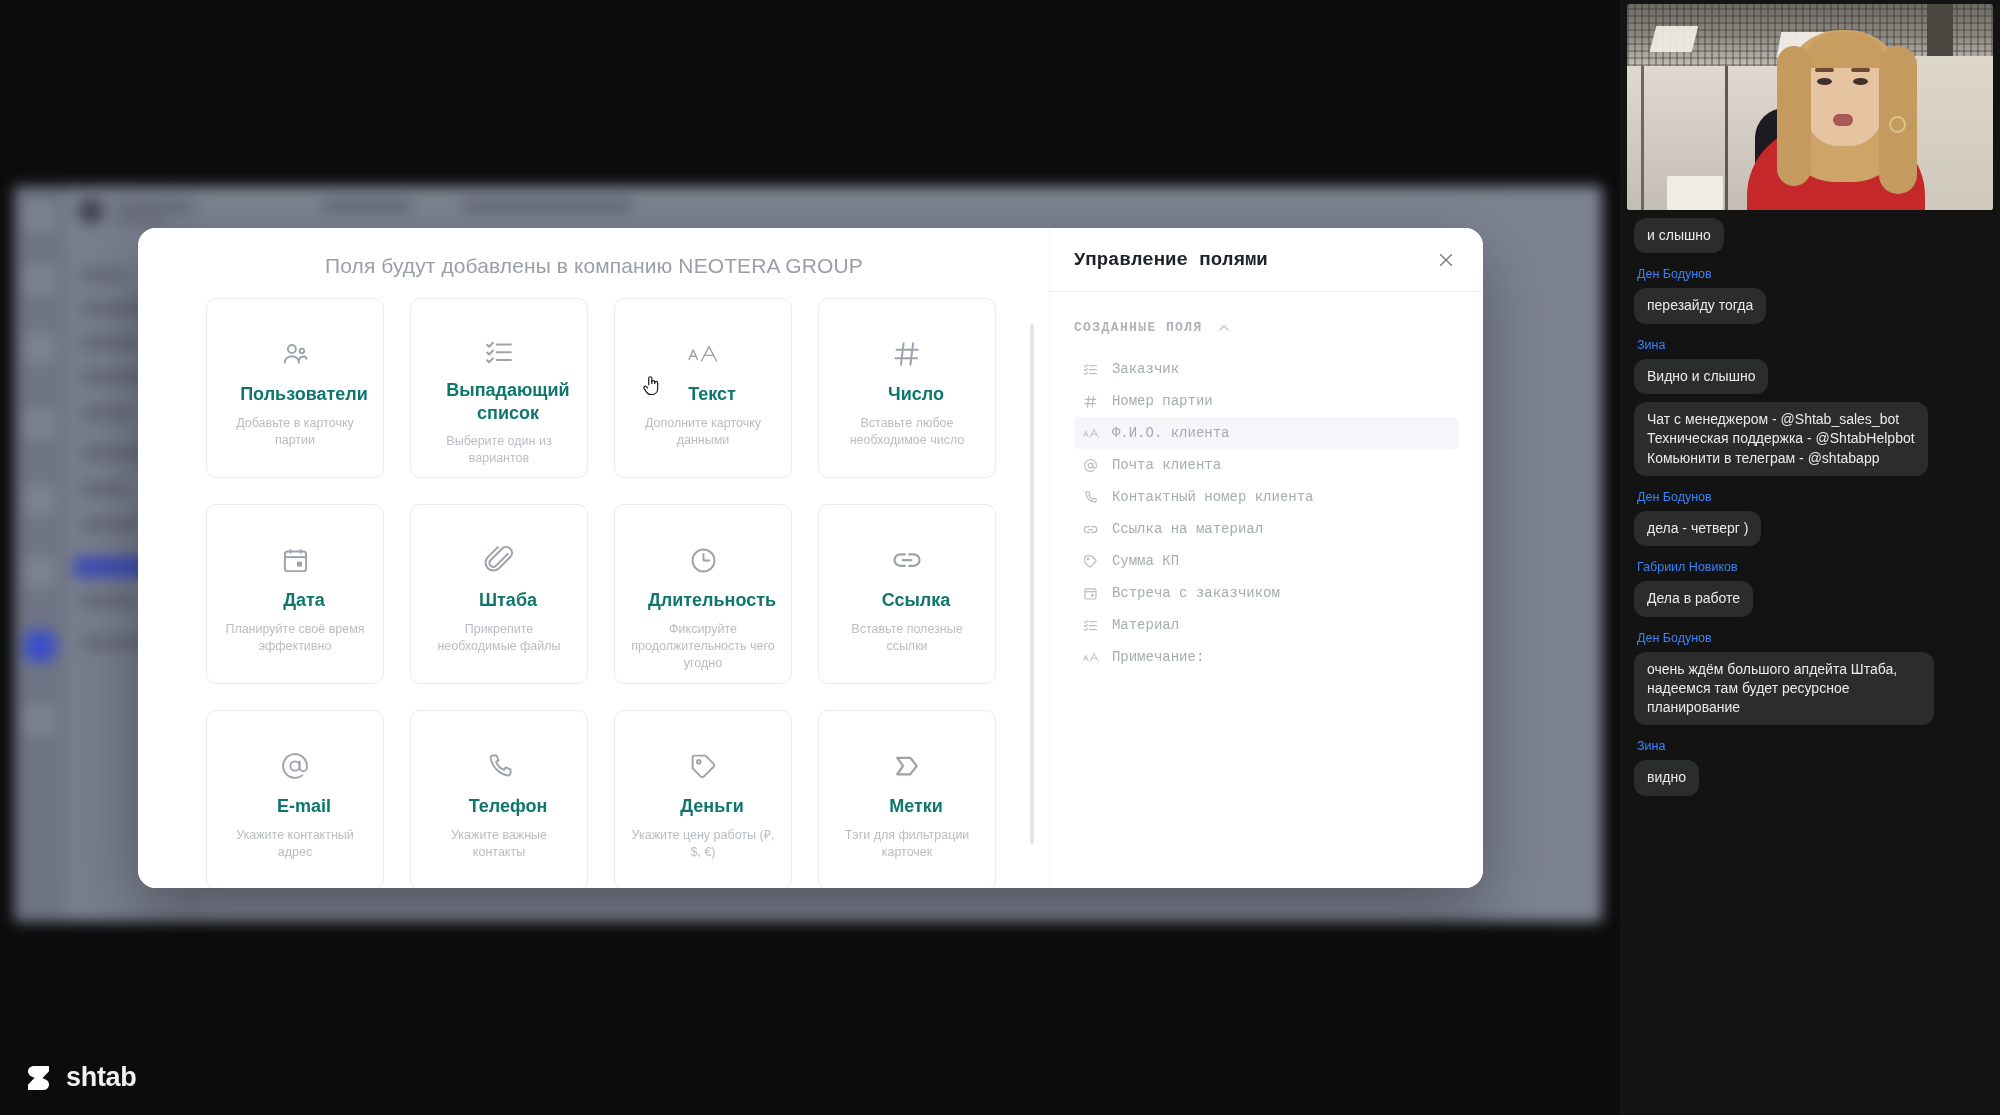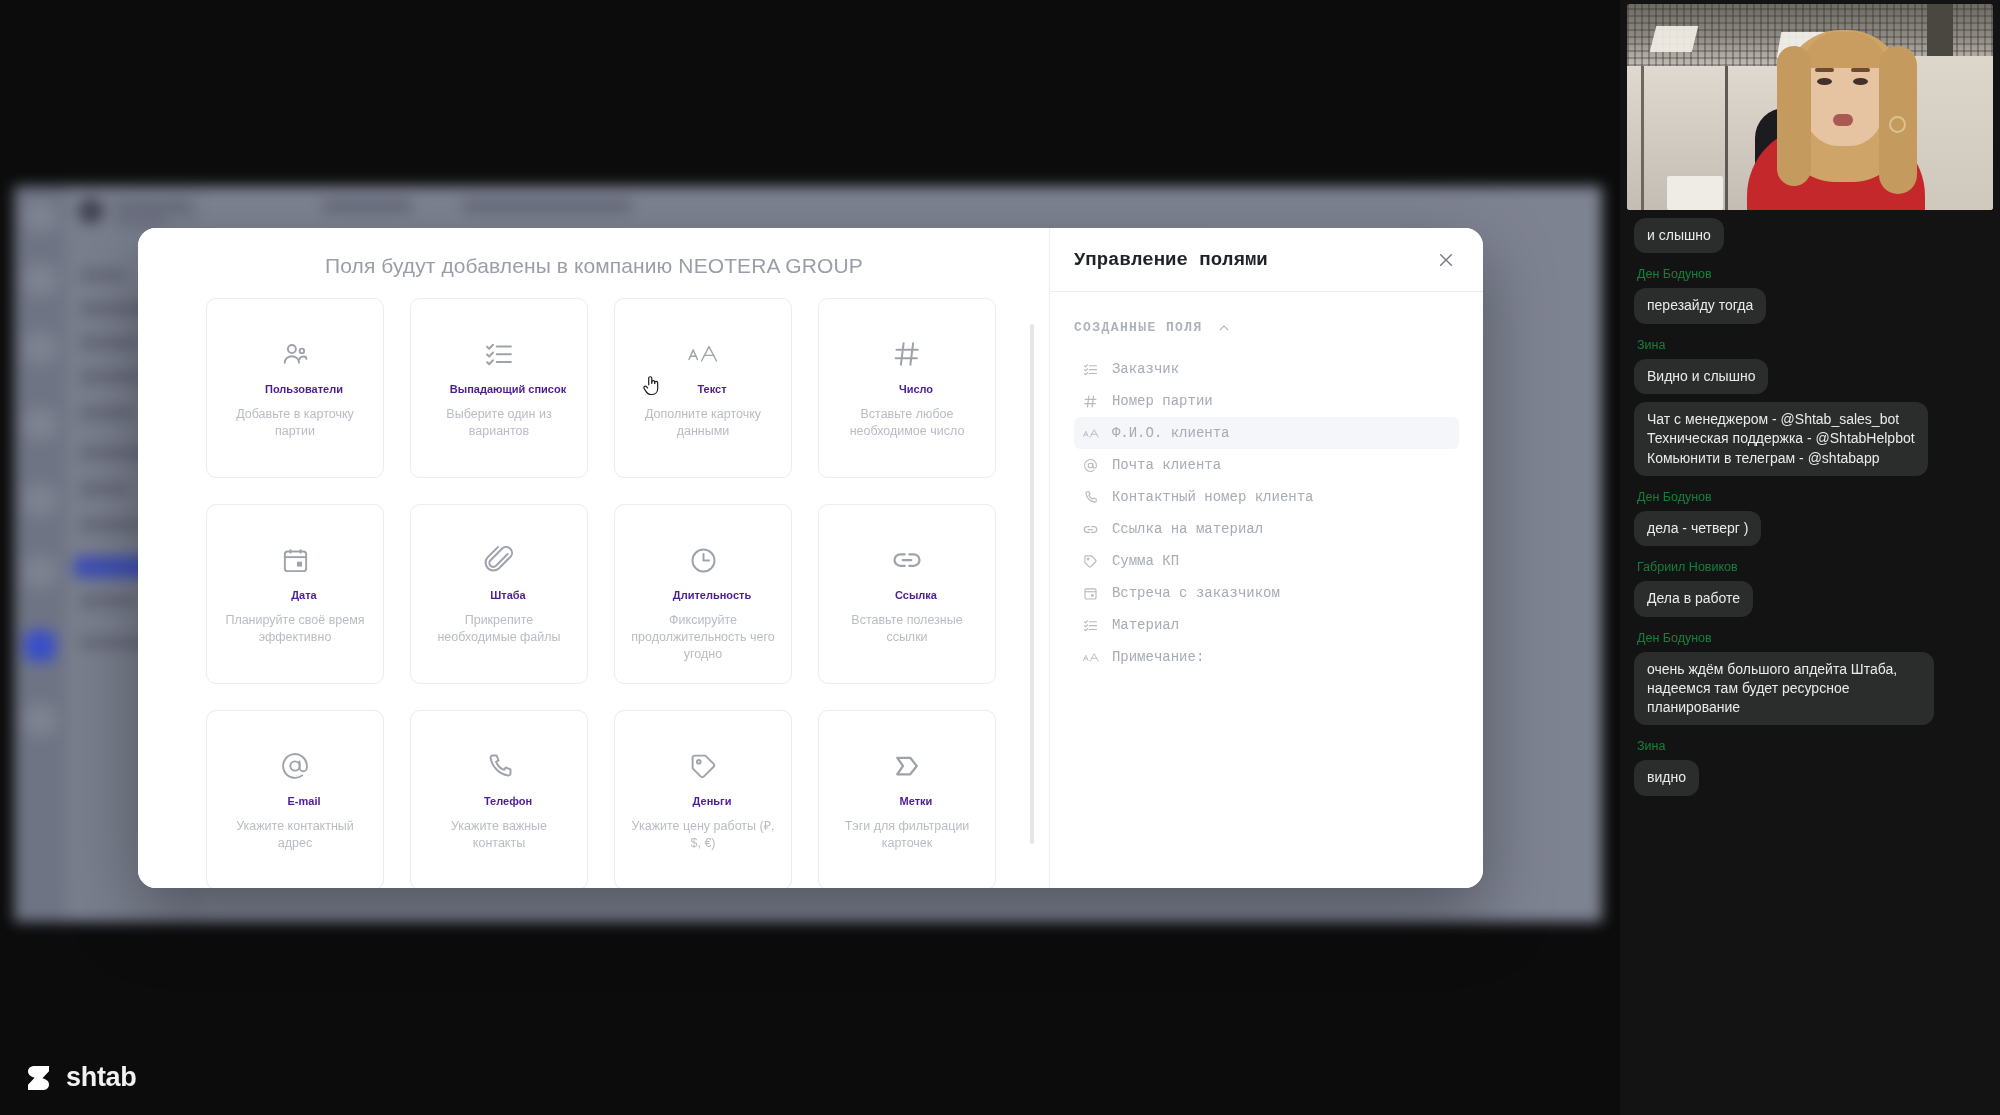--- a/index.html
+++ b/index.html
@@ -45,21 +45,21 @@
     position: absolute; top: 70px; left: 0; right: 0; bottom: 0;
     padding: 0 68px 0 68px; overflow: hidden;
   }
   #cards-grid { display: grid; grid-template-columns: repeat(4, 178px); gap: 26px 26px; }
   .card {
     height: 180px; border: 1px solid #ececef; border-radius: 10px; background: #fff;
     display: flex; flex-direction: column; align-items: center; justify-content: flex-start;
     padding: 38px 14px 10px 14px; text-align: center;
   }
   .card .ico { height: 34px; margin-bottom: 12px; color: #9ea2ab; display: flex; align-items: center; justify-content: center; }
-  .card .ttl { font-size: 11px; font-weight: 700; color: #4c1d95; line-height: 1.25; margin-bottom: 9px; padding-left: 18px; }
+  .card .ttl { font-size: 18px; font-weight: 700; color: #0f766e; line-height: 1.25; margin-bottom: 9px; padding-left: 18px; }
   .card .sub { font-size: 12.5px; color: #b9bcc4; line-height: 1.38; }
   #left-scrollbar {
     position: absolute; right: 16px; top: 96px; width: 4px; height: 520px;
     background: #e4e5e9; border-radius: 3px;
   }
   
   #pane-divider { position: absolute; right: 0; top: 0; width: 1px; height: 100%; background: #efeff2; }
 
   
   #right-pane { position: relative; width: 455px; height: 100%; background: #fff; font-family: Liberation Mono, monospace; }
@@ -84,21 +84,21 @@
   }
   .field-row.highlight { background: #f4f6fa; }
   .field-row .ficon { width: 18px; display: flex; align-items: center; justify-content: center; color: #b6bac2; }
   .field-row .flabel { font-size: 14px; color: #a7abb4; }
 
   
   #chat { position: absolute; right: 0; top: 0; width: 380px; height: 1115px; background: #131313; }
   #video { position: absolute; left: 7px; top: 4px; width: 366px; height: 206px; border-radius: 3px; overflow: hidden; background: #15161a; }
   .vid-layer { position: absolute; inset: 0; }
   #chat-list { position: absolute; left: 0; top: 218px; right: 0; bottom: 90px; padding: 0 10px; }
-  .c-author { font-size: 12.5px; color: #15803d; margin: 14px 0 7px 7px; }
+  .c-author { font-size: 12.5px; color: #3b82f6; margin: 14px 0 7px 7px; }
   .c-bubble {
     display: inline-block; background: #2b2c2c; color: #ebebeb;
     border-radius: 12px; padding: 8px 13px; font-size: 14px; line-height: 1.38;
     max-width: 300px; white-space: pre-line; margin-left: 4px;
   }
   .c-bubble.first { margin-top: 0; }
   #brand { position: absolute; left: 24px; bottom: 22px; display: flex; align-items: center; gap: 12px; }
   #brand-mark { width: 30px; height: 30px; color: #fff; display: flex; }
   #brand-text { font-size: 27px; color: #f2f2f2; font-weight: 700; letter-spacing: -.3px; }
 

